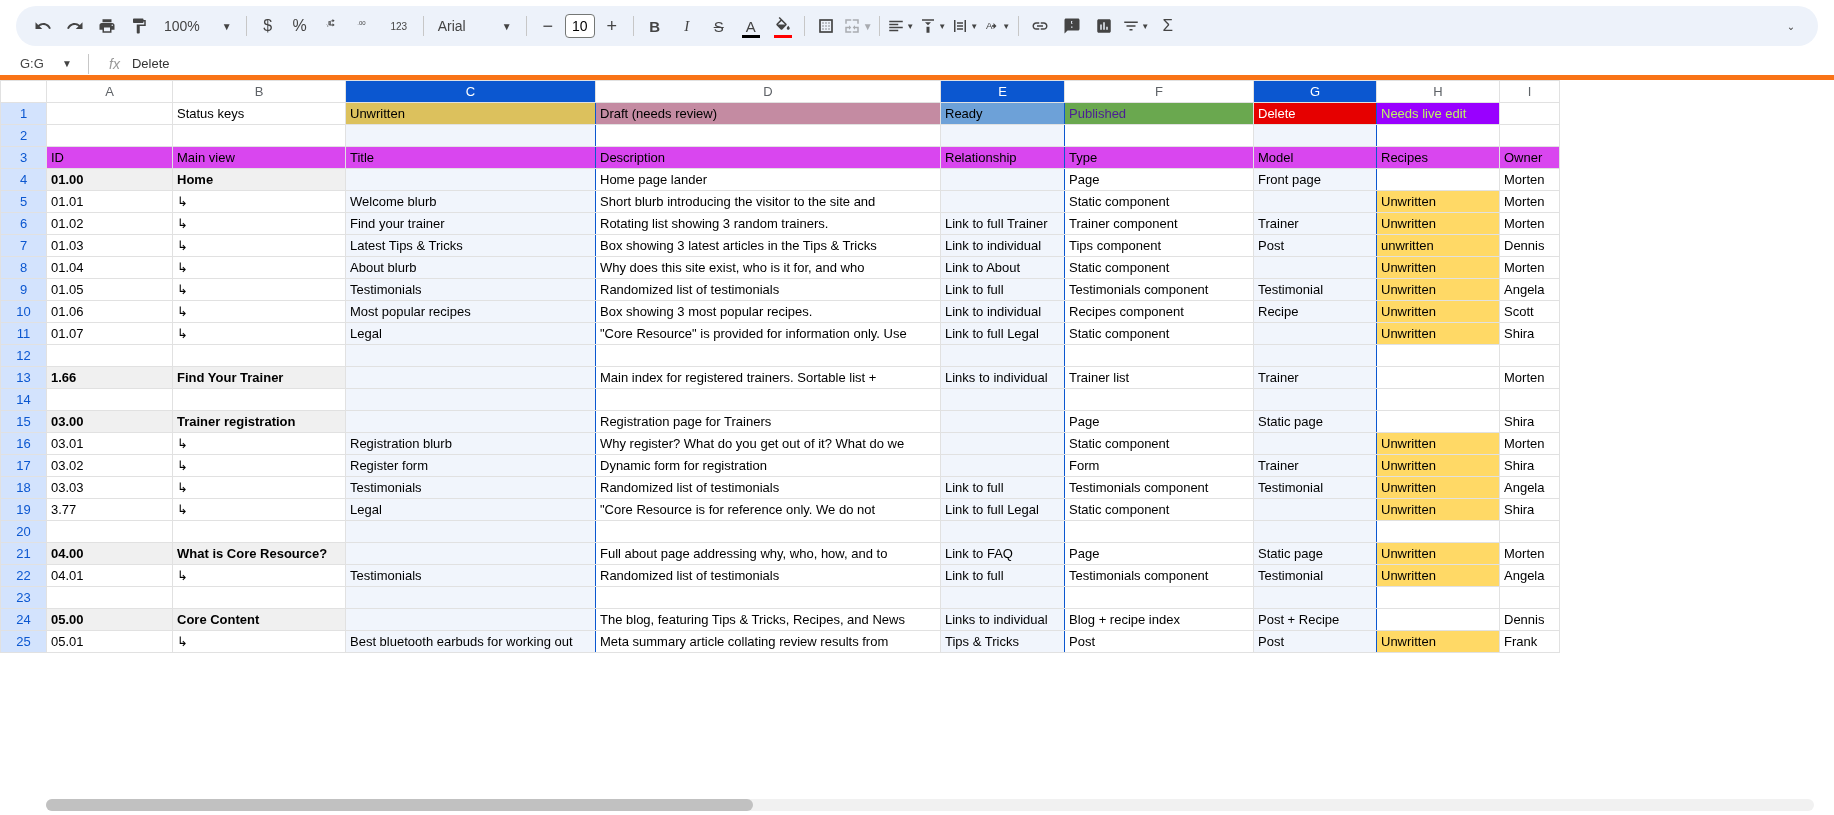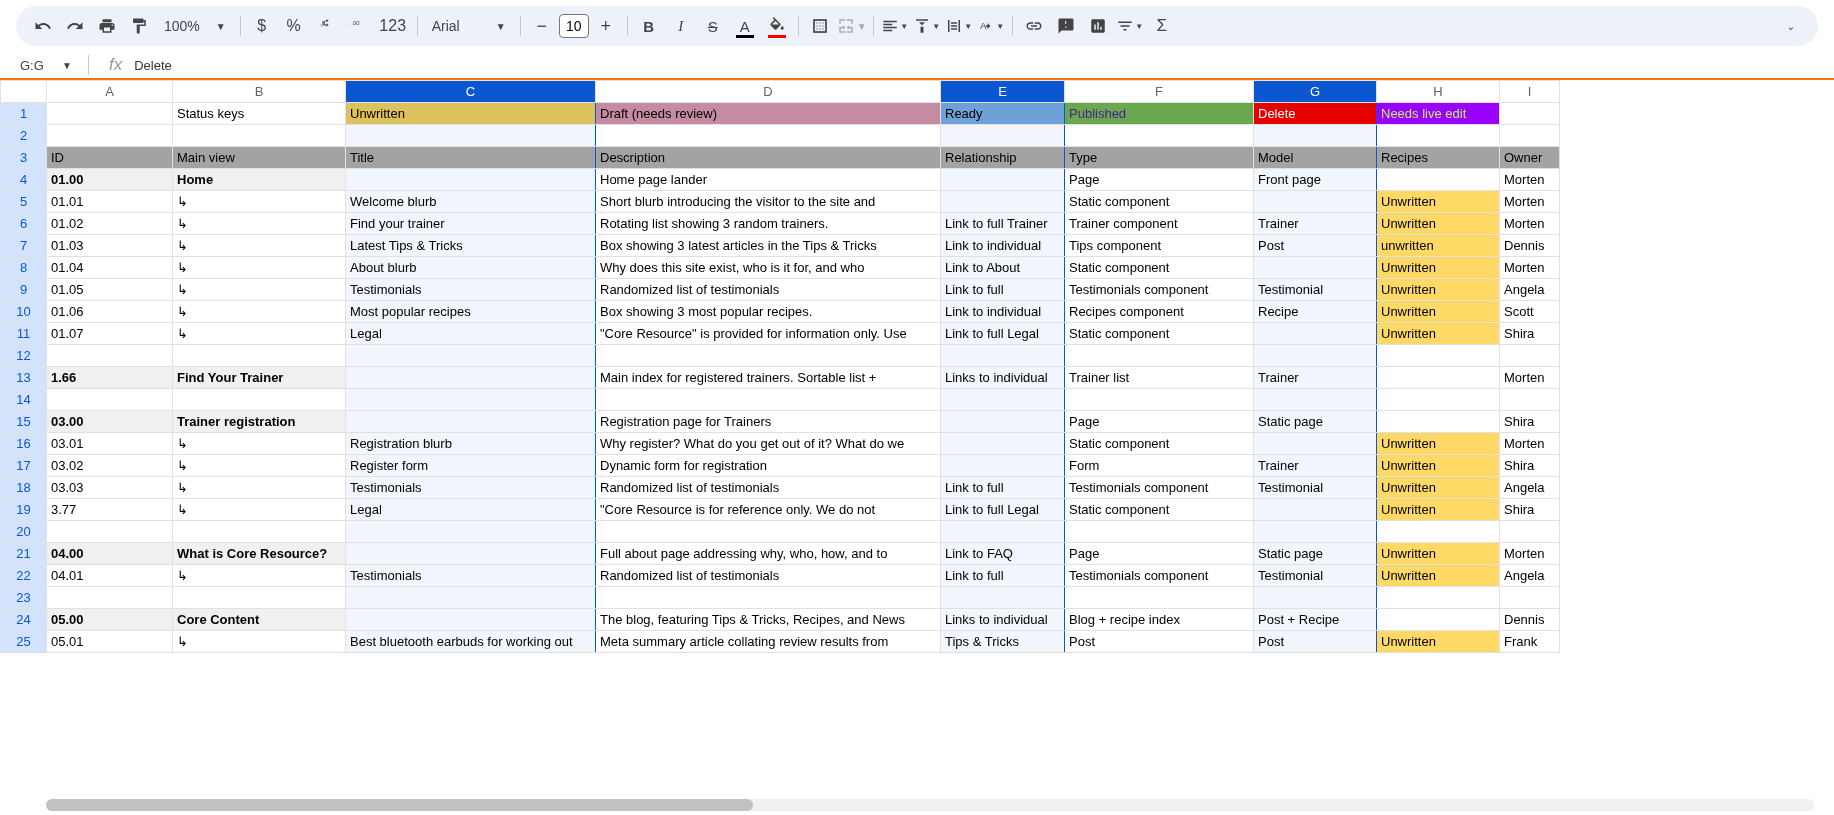--- a/index.html
+++ b/index.html
@@ -2,34 +2,34 @@
 <html><head>
 <meta charset="utf-8">
 <style>
   * { margin: 0; padding: 0; box-sizing: border-box; }
   body { font-family: Arial, sans-serif; font-size: 13px; background: #fff; overflow: hidden; }
   
   
   .toolbar { display: flex; align-items: center; padding: 4px 12px; background: #edf2fa; border-radius: 24px; margin: 6px 16px; height: 40px; gap: 2px; }
   .tb-btn { display: flex; align-items: center; justify-content: center; width: 30px; height: 28px; border-radius: 4px; cursor: pointer; color: #444; }
   .tb-sep { width: 1px; height: 20px; background: #c7c7c7; margin: 0 4px; }
-  .tb-dropdown { display: flex; align-items: center; padding: 0 8px; height: 28px; cursor: pointer; gap: 16px; font-size: 14px; color: #444; }
+  .tb-dropdown { display: flex; align-items: center; padding: 0 8px; height: 28px; cursor: pointer; gap: 22px; font-size: 14px; color: #444; }
   .font-size-box { display: flex; align-items: center; gap: 2px; }
   .font-size-input { width: 30px; height: 24px; text-align: center; border: 1px solid #747775; border-radius: 4px; font-size: 14px; }
   .caret { font-size: 10px; color: #444; }
   .color-underline { position: relative; }
   .color-underline::after { content: ''; position: absolute; bottom: 2px; left: 50%; transform: translateX(-50%); width: 18px; height: 3px; }
   .text-color::after { background: #000; }
   .fill-color::after { background: #ff0000; }
   .toolbar-end { margin-left: auto; }
   
   
-  .formula-row { display: flex; align-items: center; padding: 4px 16px; border-bottom: 2px solid #f97316; height: 28px; gap: 8px; }
+  .formula-row { display: flex; align-items: center; padding: 4px 16px; border-bottom: 5px solid #f97316; height: 28px; gap: 8px; }
   .name-box { font-size: 13px; color: #444; padding: 2px 4px; width: 60px; display: flex; align-items: center; justify-content: space-between; }
-  .fx-label { font-style: italic; color: #999; font-size: 17px; margin-left: 8px; }
+  .fx-label { font-style: italic; color: #999; font-size: 14px; margin-left: 8px; }
   .formula-input { color: #333; font-size: 13px; margin-left: 4px; }
   
   
   .grid-wrap { overflow: auto; height: calc(100vh - 80px); }
   table.grid { border-collapse: collapse; table-layout: fixed; }
   .grid th, .grid td { border: 1px solid #e1e1e1; height: 22px; font-size: 13px; text-align: left; padding: 0 4px; white-space: nowrap; overflow: hidden; vertical-align: middle; }
   .grid th { background: #fff; color: #5f6368; font-weight: normal; text-align: center; position: sticky; }
   .col-head { height: 22px; }
   .row-head { background: #fff; color: #5f6368; text-align: center; width: 46px; min-width: 46px; position: sticky; left: 0; }
   
@@ -40,21 +40,21 @@
   .corner { background: #fff; border: 1px solid #e1e1e1; width: 46px; }
   
   
   .hdr-unwritten { background: #dcc15d; }
   .hdr-draft { background: #c48ba2; }
   .hdr-ready { background: #6da1d8; }
   .hdr-published { background: #6aa84f; color: #4c1d95; }
   .hdr-delete { background: #e60000; color: #fff; }
   .hdr-edit { background: #9900ff; color: #bef264; }
   
-  .row-hdr-bg { background: #a3a3a3; }
+  .row-hdr-bg { background: #d946ef; }
   .bold { font-weight: bold; }
   .status-unwritten { background: #ffd966; }
   .main-light { background: #f0f0f0; }
   
   .col-A { width: 126px; }
   .col-B { width: 173px; }
   .col-C { width: 250px; }
   .col-D { width: 345px; }
   .col-E { width: 124px; }
   .col-F { width: 189px; }
@@ -103,21 +103,21 @@
       <svg viewBox="0 0 24 24">
         <path d="M6 14h2v2H6zm4-8v8h6v2l4-3-4-3v2h-4V6h4v2l4-3-4-3v2z" transform="scale(0.8)"></path>
         <text x="3" y="10" font-size="9">.0</text>
       </svg>
     </div>
   <div class="tb-btn icon-sm">
       <svg viewBox="0 0 24 24">
         <text x="2" y="10" font-size="9">.00</text>
       </svg>
     </div>
-  <div class="tb-btn" style="font-size:16px;width:36px;">123</div>
+  <div class="tb-btn" style="font-size:10px;width:36px;">123</div>
   <div class="tb-sep"></div>
   <div class="tb-dropdown" style="width:90px;justify-content:space-between;">
       <span>Arial</span>
       <span class="caret">▼</span>
     </div>
   <div class="tb-sep"></div>
   <div class="font-size-box">
     <div class="tb-btn" style="font-size:18px;">−</div>
     <input class="font-size-input" value="10" style="">
     <div class="tb-btn" style="font-size:18px;">+</div>

